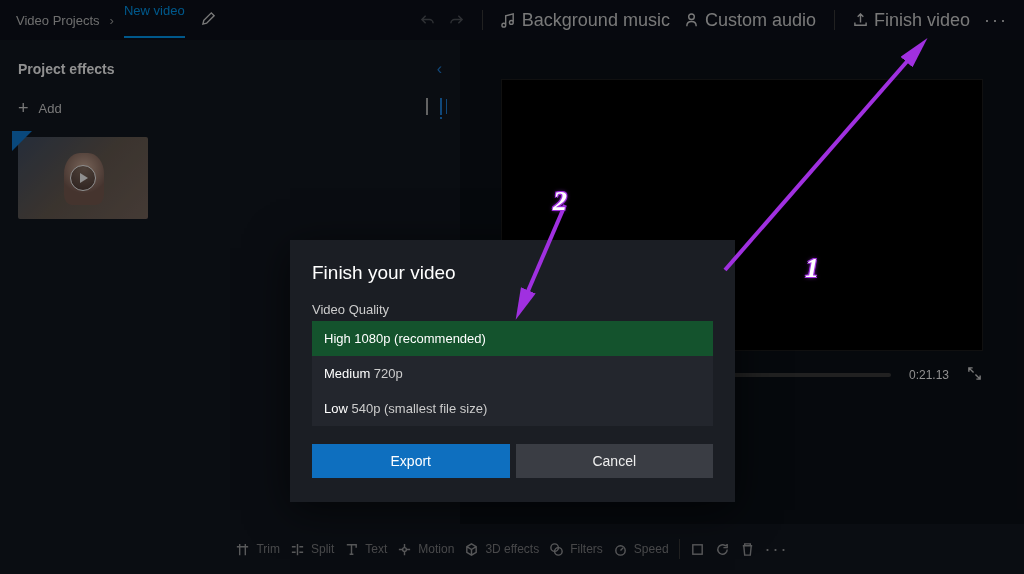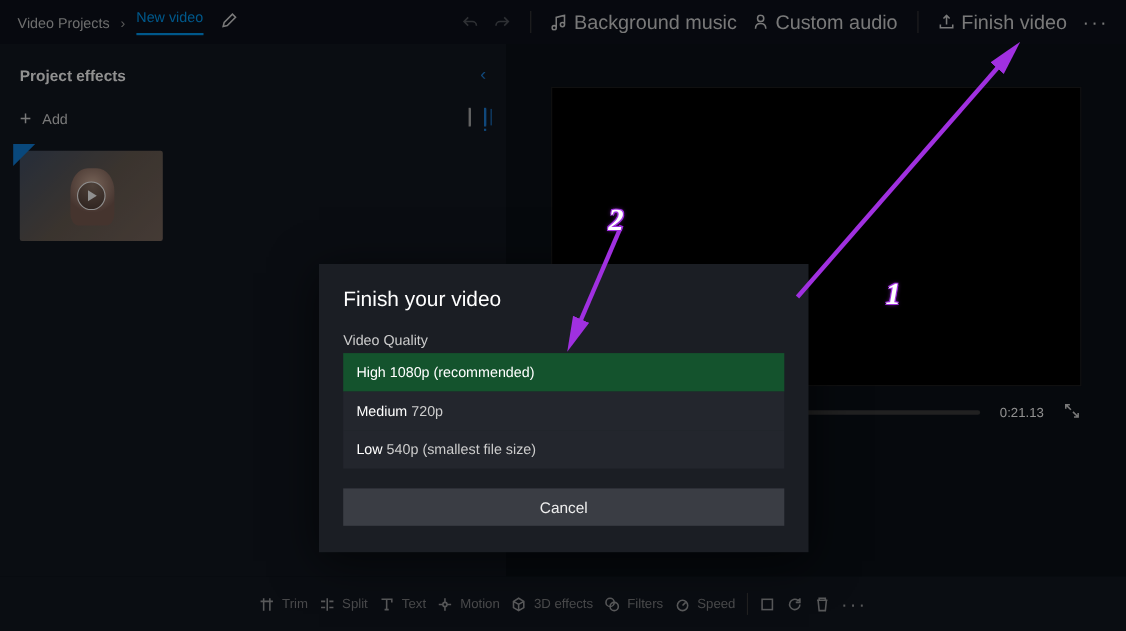--- a/index.html
+++ b/index.html
@@ -16,21 +16,21 @@
   height:40px;
   display:flex;
   align-items:center;
   padding:0 16px;
   gap:14px;
   background:rgba(12,16,24,0.95);
 }
 .breadcrumb { display:flex; align-items:center; gap:10px; }
 .bc-root { color:#aaa; }
 .bc-sep { color:#888; }
-.bc-current { color:#0088d6; border-bottom:2px solid #0088d6; padding-bottom:7px; }
+.bc-current { color:#0088d6; border-bottom:2px solid #0088d6; padding-bottom:18px; }
 .edit-ic { color:#aaa; font-size:13px; margin-left:6px;}
 .tb-spacer { flex:1; }
 .tb-btn { display:flex; align-items:center; gap:6px; color:#bbb; font-size:18px; cursor:pointer; }
 .tb-btn.dim { opacity:.35; }
 .tb-divider { width:1px; height:20px; background:#333; margin:0 4px; }
 .dots { font-size:18px; letter-spacing:2px; color:#bbb; }
 
 .main { display:flex; height:calc(100% - 90px); }
 .sidebar {
   width:460px;
@@ -292,20 +292,21 @@
       <span class="bold">High</span><span> 1080p (recommended)</span>
     </div>
     <div class="opt">
       <span class="bold">Medium</span><span> 720p</span>
     </div>
     <div class="opt">
       <span class="bold">Low</span><span> 540p (smallest file size)</span>
     </div>
   </div>
   <div class="dlg-btns">
+    <div class="dlg-btn primary">Export</div>
     <div class="dlg-btn secondary">Cancel</div>
   </div>
 </div>
 
 <svg class="arrow" style="left:525px;top:30px;" width="420" height="300">
   <defs>
       <marker id="ah1" markerWidth="8" markerHeight="8" refX="4" refY="2" orient="auto">
         <polygon points="0,0 8,2 0,4" fill="#a030e0"></polygon>
       </marker>
     </defs>

